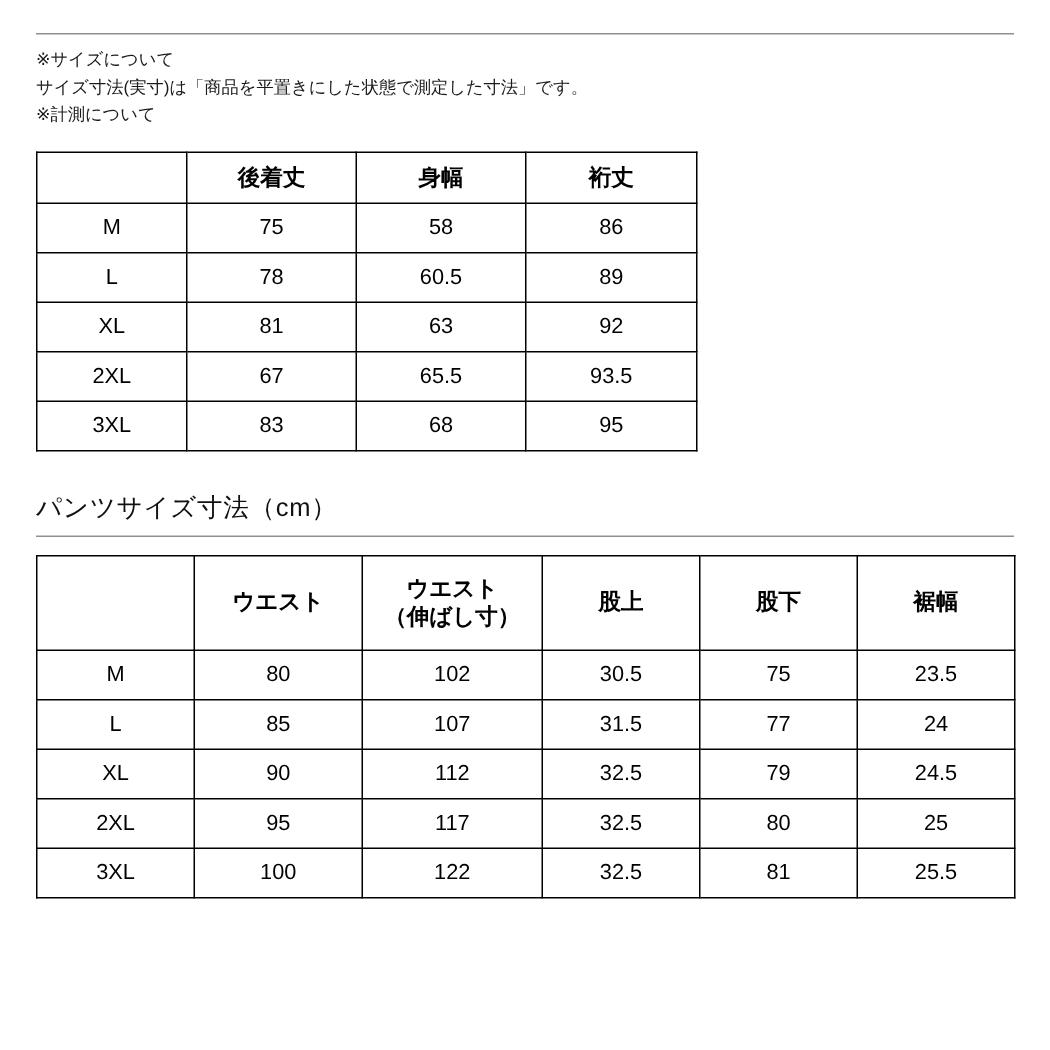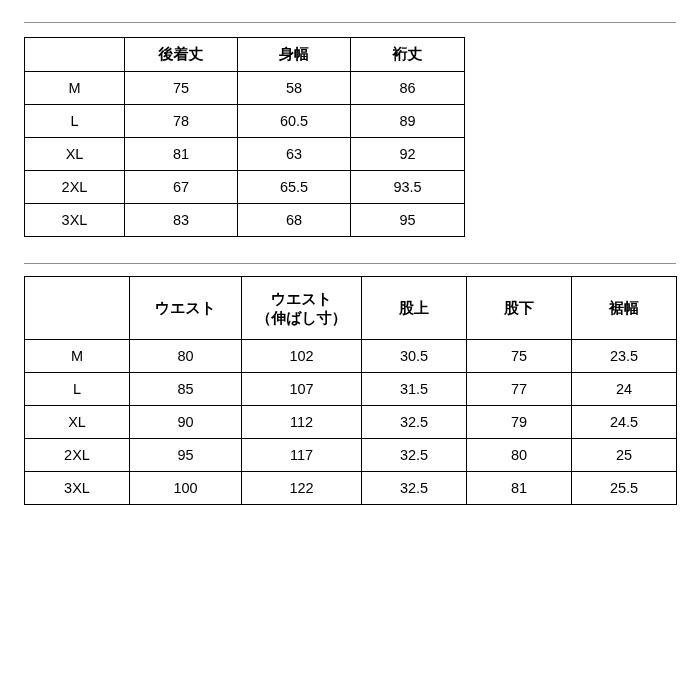--- a/index.html
+++ b/index.html
@@ -96,20 +96,23 @@
   .spacer-sm { height: 4px; }
 </style>
 </head>
 <body>
 
 <div class="page">
 
   <hr class="title-rule">
 
   <div class="notes">
+    <div>※サイズについて</div>
+    <div>サイズ寸法(実寸)は「商品を平置きにした状態で測定した寸法」です。</div>
+    <div>※計測について</div>
   </div>
 
   <table id="jacket-table" class="size-table">
     <colgroup>
       <col class="c0">
         <col class="c1">
         <col class="c2">
         <col class="c3">
     </colgroup>
     <thead>
@@ -147,20 +150,21 @@
       </tr>
       <tr>
         <td>3XL</td>
         <td>83</td>
         <td>68</td>
         <td>95</td>
       </tr>
     </tbody>
   </table>
 
+  <h2 class="section-title">パンツサイズ寸法（cm）</h2>
   <hr class="title-rule">
   <div class="spacer-sm"></div>
 
   <table id="pants-table" class="size-table">
     <colgroup>
       <col class="c0">
         <col class="c1">
         <col class="c2">
         <col class="c3">
         <col class="c4">

